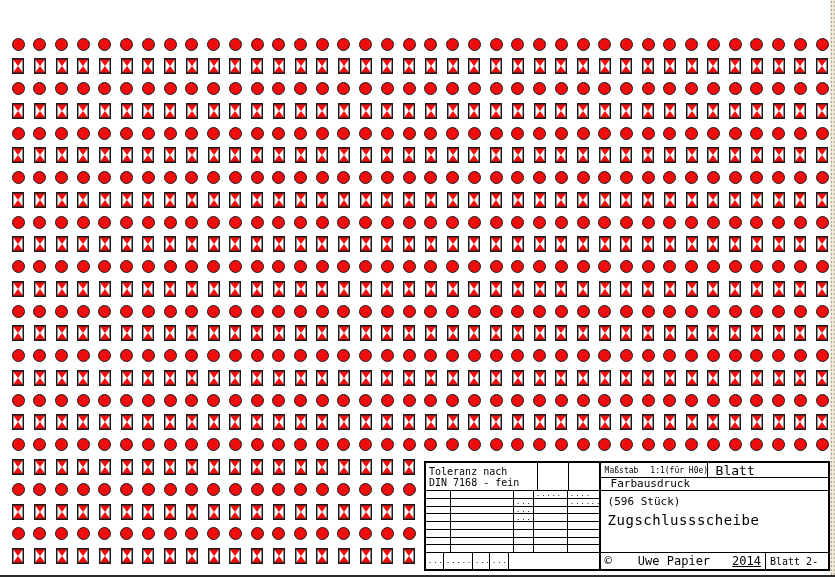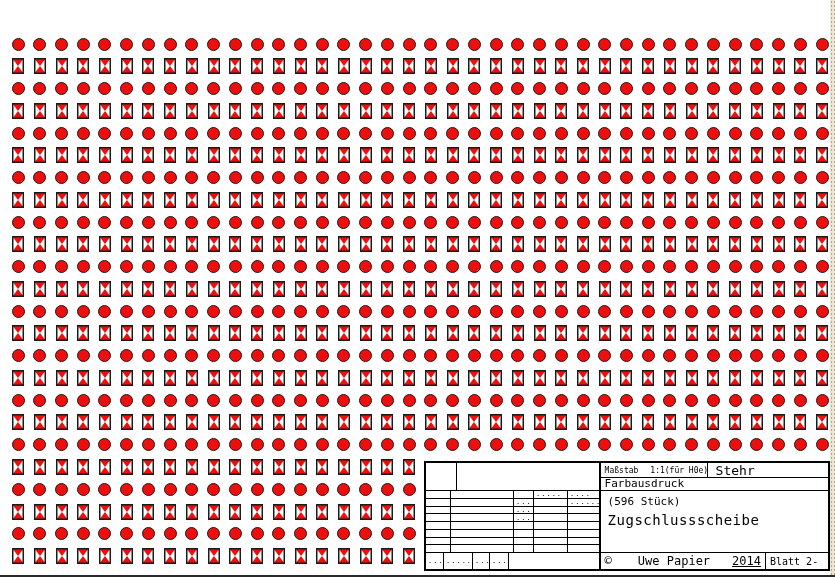--- a/index.html
+++ b/index.html
@@ -19,21 +19,21 @@
   .tb-e2{flex:1;}
   .rev-grid{flex:1;display:grid;grid-template-columns:24px 62px 19px 33px 1fr;grid-auto-rows:1fr;gap:1px;background:#000;}
   .rev-cell{background:#fff;font-size:7px;line-height:6px;letter-spacing:1px;overflow:hidden;display:flex;align-items:center;padding-left:2px;}
   .tb-bottom-left{height:17px;border-top:1px solid #000;display:flex;box-sizing:border-box;flex:none;}
   .tb-bcell{border-right:1px solid #000;box-sizing:border-box;font-size:7px;letter-spacing:1px;display:flex;align-items:center;padding-left:2px;overflow:hidden;}
   .tb-bcell:last-child{border-right:none;flex:1;}
   .tb-right{flex:1;border-left:2px solid #000;display:flex;flex-direction:column;box-sizing:border-box;}
   .tb-scale-row{height:15px;display:flex;border-bottom:1px solid #000;box-sizing:border-box;flex:none;}
   .tb-scale{width:107px;border-right:1px solid #000;font-size:8px;display:flex;align-items:center;padding:0 4px;gap:12px;box-sizing:border-box;white-space:nowrap;overflow:hidden;}
   .tb-paper{flex:1;font-size:13px;display:flex;align-items:center;padding-left:8px;}
-  .tb-farb{height:13px;border-bottom:1px solid #000;font-size:11px;line-height:12px;padding-left:4px;box-sizing:border-box;flex:none;}
+  .tb-farb{height:13px;border-bottom:1px solid #000;font-size:11px;line-height:12px;padding-left:10px;box-sizing:border-box;flex:none;}
   .tb-main{flex:1;padding:4px 0 0 7px;overflow:hidden;}
   .tb-part-line{display:flex;align-items:baseline;gap:26px;white-space:nowrap;}
   .tb-part-title{font-size:21px;letter-spacing:1px;}
   .tb-part-count{font-size:11px;}
   .tb-part-sub{font-size:14px;margin-top:4px;letter-spacing:0.5px;white-space:nowrap;}
   .tb-foot{height:17px;border-top:1px solid #000;display:flex;box-sizing:border-box;flex:none;}
   .tb-copy{flex:1;display:flex;align-items:center;font-size:12px;padding:0 4px;border-right:1px solid #000;box-sizing:border-box;white-space:nowrap;overflow:hidden;}
   .tb-copy .author{margin-left:26px;}
   .tb-copy .year{margin-left:22px;text-decoration:underline;}
   .tb-sheetno{width:62px;font-size:10px;display:flex;align-items:center;padding-left:4px;box-sizing:border-box;white-space:nowrap;}
@@ -2859,20 +2859,24 @@
         <rect x="0" y="0" width="12" height="16" fill="#ffffff"></rect>
         <polygon points="0,0 12,0 6,8" fill="#ee0e0e"></polygon>
         <polygon points="0,16 12,16 6,8" fill="#ee0e0e"></polygon>
         <rect x="0.75" y="0.75" width="10.5" height="14.5" fill="none" stroke="#1b1b1b" stroke-width="1.5"></rect>
       </svg>
     </div>
 
   <div class="title-block">
     <div class="tb-left">
       <div class="tb-tol-row">
+        <div class="tb-tol">
+          <div>Toleranz nach</div>
+          <div>DIN 7168 - fein</div>
+        </div>
         <div class="tb-e1"></div>
         <div class="tb-e2"></div>
       </div>
       <div class="rev-grid">
           <div class="rev-cell"></div>
           <div class="rev-cell"></div>
           <div class="rev-cell"></div>
           <div class="rev-cell">.....</div>
           <div class="rev-cell">....</div>
           <div class="rev-cell"></div>
@@ -2918,21 +2922,21 @@
           <div class="tb-bcell" style="width: 19px;">....</div>
           <div class="tb-bcell"></div>
         </div>
     </div>
     <div class="tb-right">
       <div class="tb-scale-row">
         <div class="tb-scale">
           <span>Maßstab</span>
           <span>1:1(für H0e)</span>
         </div>
-        <div class="tb-paper">Stehr</div>
+        <div class="tb-paper">Blatt</div>
       </div>
       <div class="tb-farb">Farbausdruck</div>
       <div class="tb-main">
         <div class="tb-part-line">
           <span class="tb-part-count">(596 Stück)</span>
         </div>
         <div class="tb-part-sub">Zugschlussscheibe</div>
       </div>
       <div class="tb-foot">
         <div class="tb-copy">

